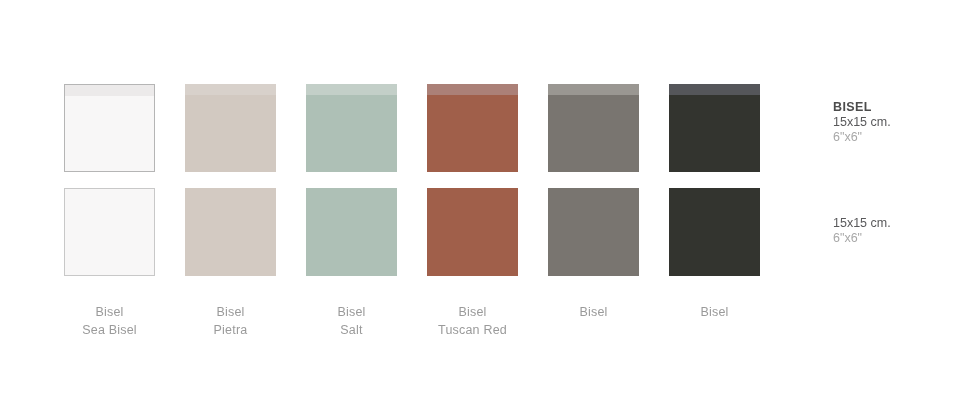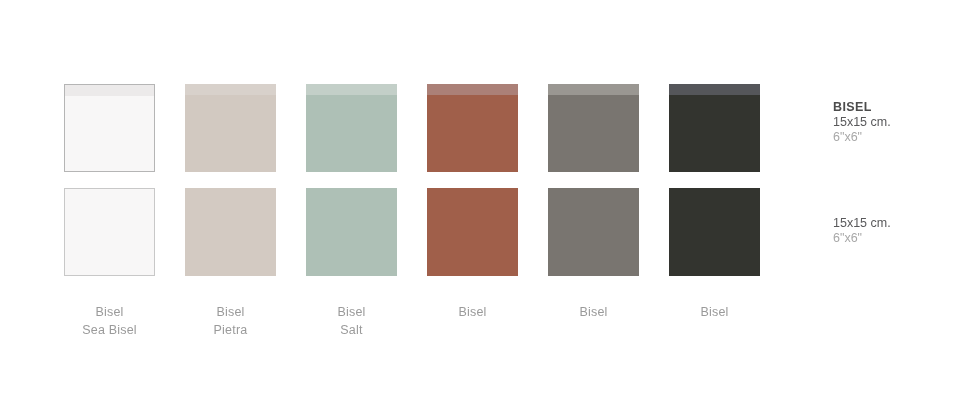--- a/index.html
+++ b/index.html
@@ -216,20 +216,21 @@
     <div class="caption-cell" style="color: rgb(154, 154, 154);">
       <span class="caption-line">Bisel</span>
       <span class="caption-line">Pietra</span>
     </div>
     <div class="caption-cell" style="color: rgb(154, 154, 154);">
       <span class="caption-line">Bisel</span>
       <span class="caption-line">Salt</span>
     </div>
     <div class="caption-cell" style="color: rgb(154, 154, 154);">
       <span class="caption-line">Bisel</span>
+      <span class="caption-line">Tuscan Red</span>
     </div>
     <div class="caption-cell" style="color: rgb(154, 154, 154);">
       <span class="caption-line">Bisel</span>
     </div>
     <div class="caption-cell" style="color: rgb(154, 154, 154);">
       <span class="caption-line">Bisel</span>
     </div>
   </div>
 
   <div class="spec-col">

